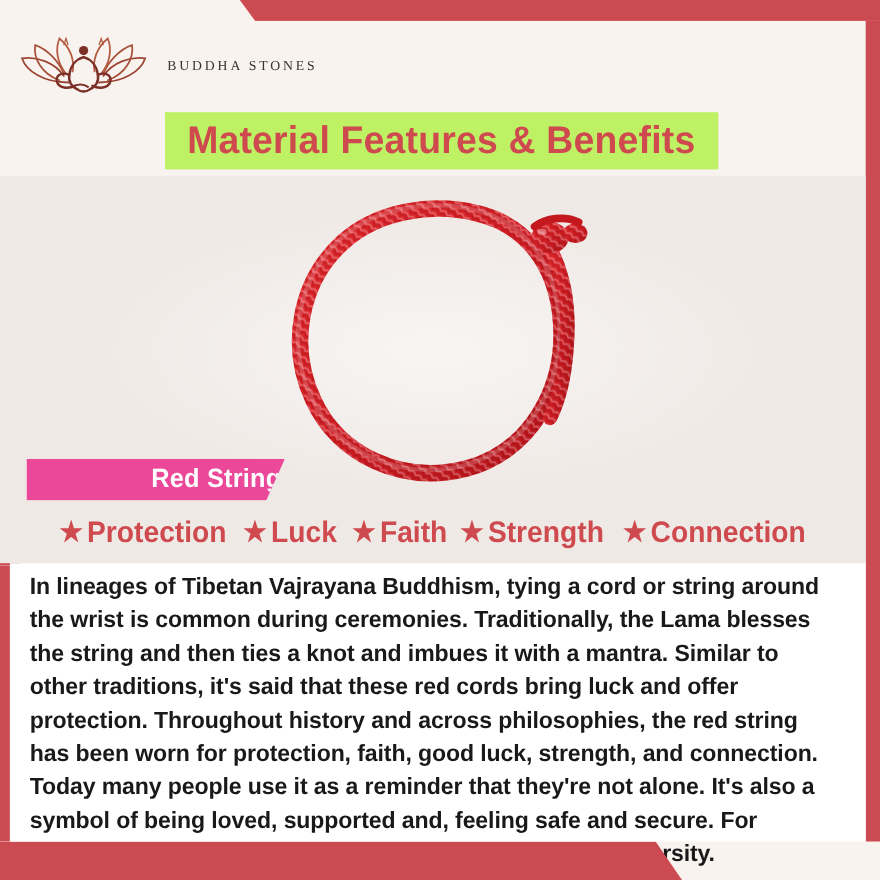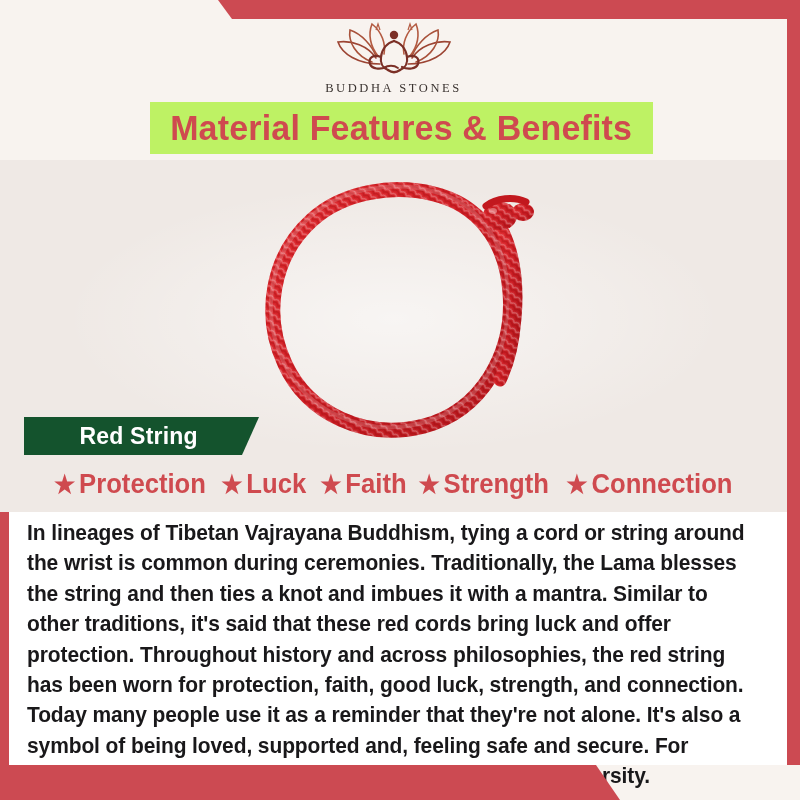--- a/index.html
+++ b/index.html
@@ -45,21 +45,21 @@
     position:absolute;inset:0;
     background:radial-gradient(ellipse 60% 55% at 50% 45%,rgba(255,255,255,.55),rgba(255,255,255,0) 70%);
   }
 
   
   .bracelet{position:absolute;left:238px;top:168px;width:330px;height:278px;}
 
   
   .logo{
     position:absolute;left:0;top:18px;width:787px;height:84px;
-    display:flex;flex-direction:column;align-items:center;justify-content:flex-start;
+    display:flex;flex-direction:row;align-items:center;justify-content:flex-start;
   }
   .logo-mark{width:152px;height:62px;display:block;}
   .logo-text{
     font-family:"Liberation Serif",serif;
     font-size:12.5px;letter-spacing:2.6px;color:#3a3330;
     margin-top:1px;
   }
 
   
   .title-band{
@@ -69,23 +69,23 @@
   }
   .title-text{
     font-family:"Liberation Sans Narrow","Liberation Sans",sans-serif;
     font-weight:bold;font-size:35px;color:#cf4a4f;
     letter-spacing:.2px;transform:scaleX(.97);white-space:nowrap;
   }
 
   
   .rs-banner{
     position:absolute;left:24px;top:417px;width:235px;height:38px;
-    background:#14532d;
+    background:#ec4899;
     clip-path:polygon(0 0,235px 0,218px 38px,0 38px);
-    display:flex;align-items:center;
+    display:flex;align-items:center;justify-content:flex-end;
   }
   .rs-label{
     color:#fff;font-weight:bold;font-size:24px;
     padding-left:54px;letter-spacing:.2px;white-space:nowrap;
     font-family:"Liberation Sans Narrow","Liberation Sans",sans-serif;
     transform:scaleX(.96);
   }
 
   
   .keywords{

